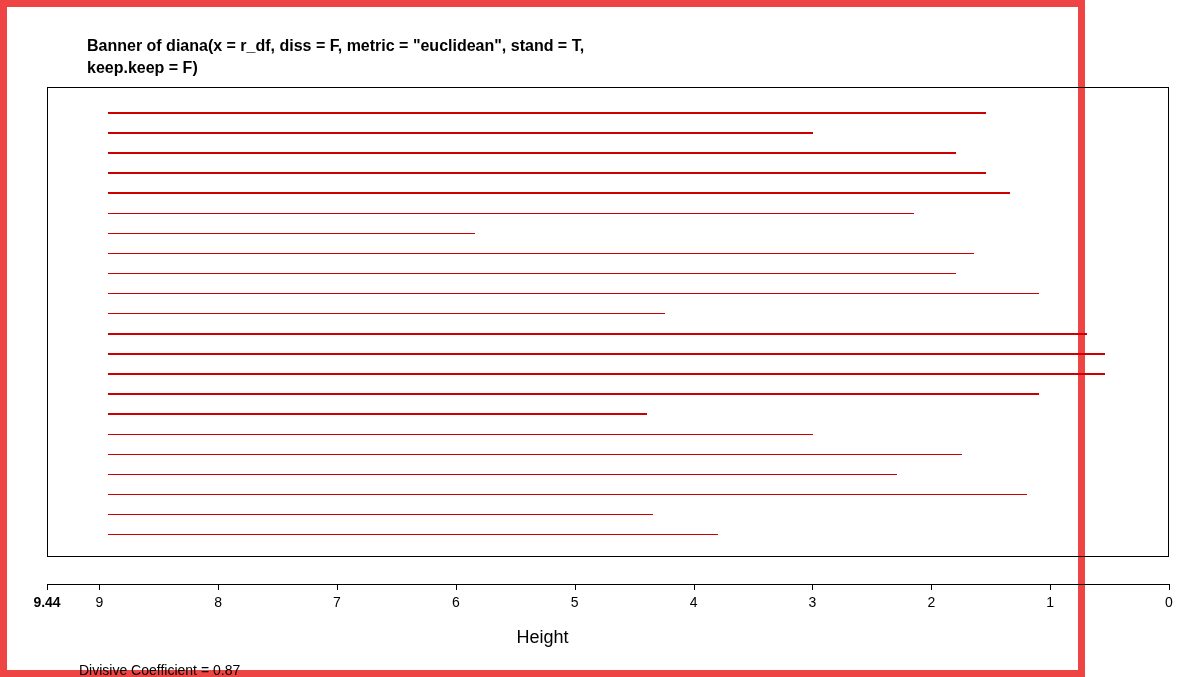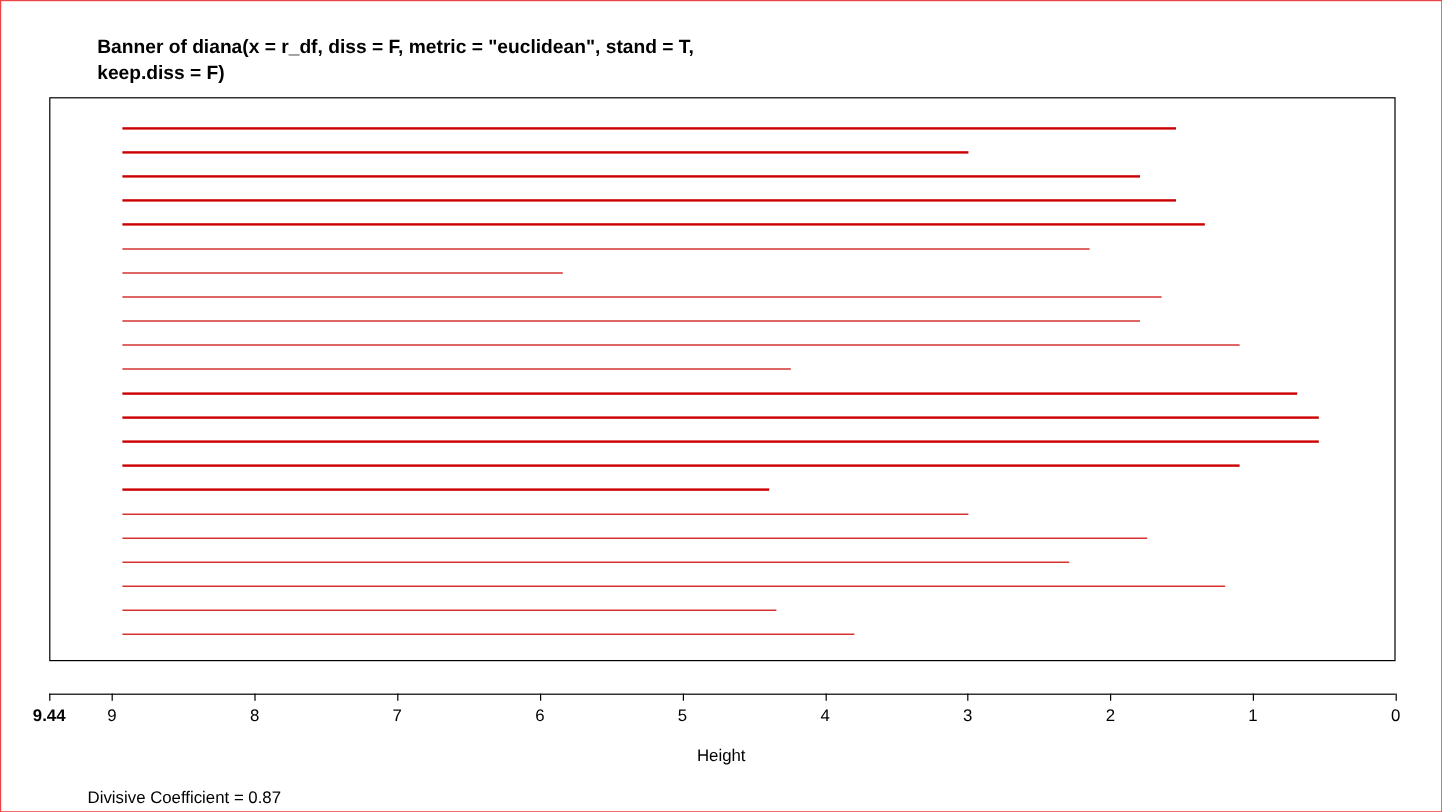--- a/index.html
+++ b/index.html
@@ -6,23 +6,23 @@
     margin: 0;
     padding: 0;
     width: 1202px;
     height: 677px;
     background: #ffffff;
     font-family: Arial, Helvetica, sans-serif;
     color: #000000;
   }
   .page {
     position: relative;
-    width: 1202px;
+    width: 1085px;
     height: 677px;
-    border: 1px solid #ef4444;
+    border: 7px solid #ef4444;
     box-sizing: border-box;
   }
   .title-block {
     position: absolute;
     left: 80px;
     top: 28px;
     font-weight: bold;
     font-size: 16px;
     line-height: 22px;
   }
@@ -75,39 +75,39 @@
     top: 22px;
     font-size: 14px;
     transform: translateX(-50%);
     white-space: nowrap;
   }
   .x-label {
     position: absolute;
     left: 50%;
     transform: translateX(-50%);
     top: 620px;
-    font-size: 14px;
+    font-size: 18px;
     text-align: right;
   }
   .caption {
     position: absolute;
     left: 72px;
     top: 655px;
     font-size: 14px;
     text-align: center;
   }
 </style>
 </head>
 <body>
 
 <div class="page">
 
   <div class="title-block">
     <div>Banner of  diana(x = r_df, diss = F, metric = "euclidean", stand = T,</div>
-    <div>    keep.diss = F)</div>
+    <div>    keep.keep = F)</div>
   </div>
 
   <div class="plot-box">
     <div class="bars" id="bars">
         <div class="bar" style="top: 24.0455px; width: 877.773px;"></div>
         <div class="bar" style="top: 44.1364px; width: 705.432px;"></div>
         <div class="bar" style="top: 64.2273px; width: 848.059px;"></div>
         <div class="bar" style="top: 84.3182px; width: 877.773px;"></div>
         <div class="bar" style="top: 104.409px; width: 901.544px;"></div>
         <div class="bar" style="top: 124.5px; width: 806.46px;"></div>

